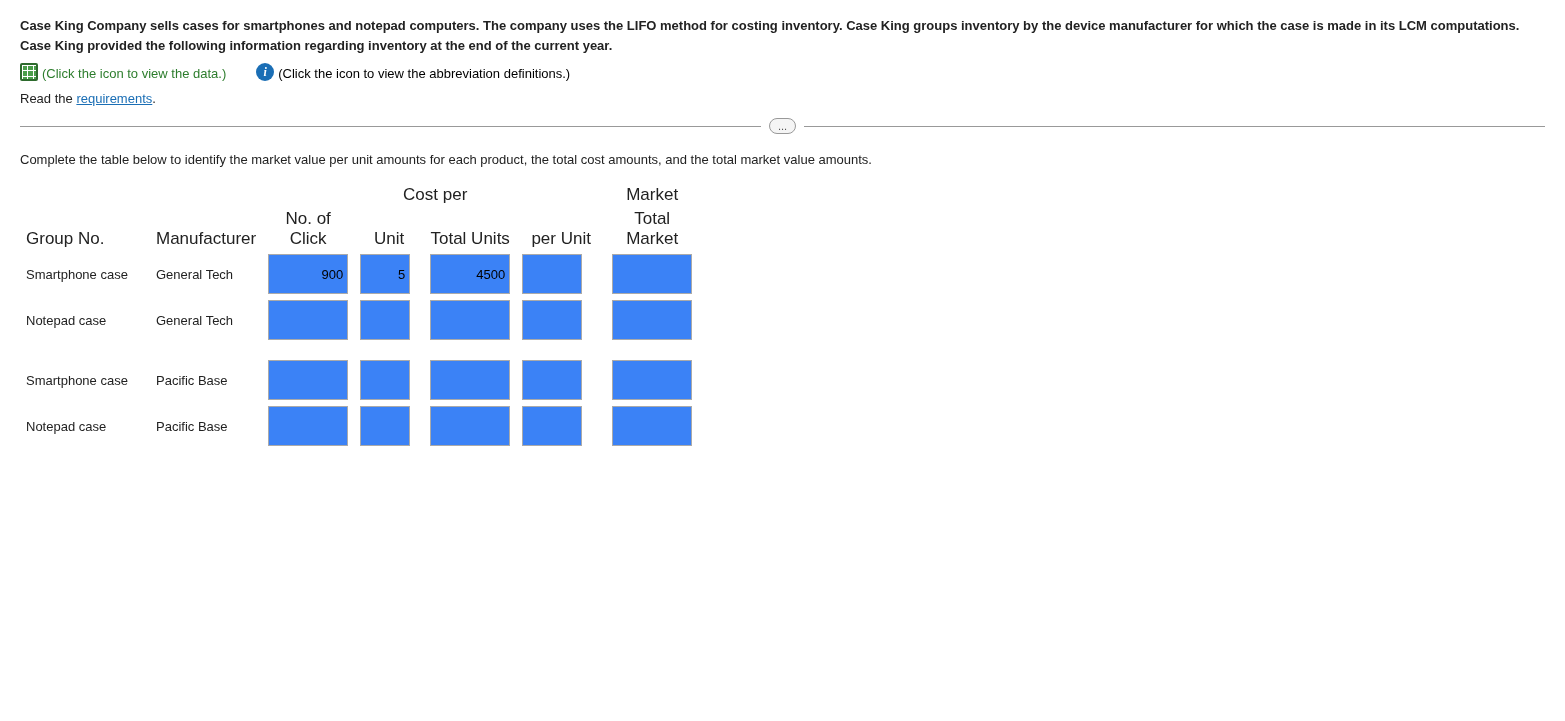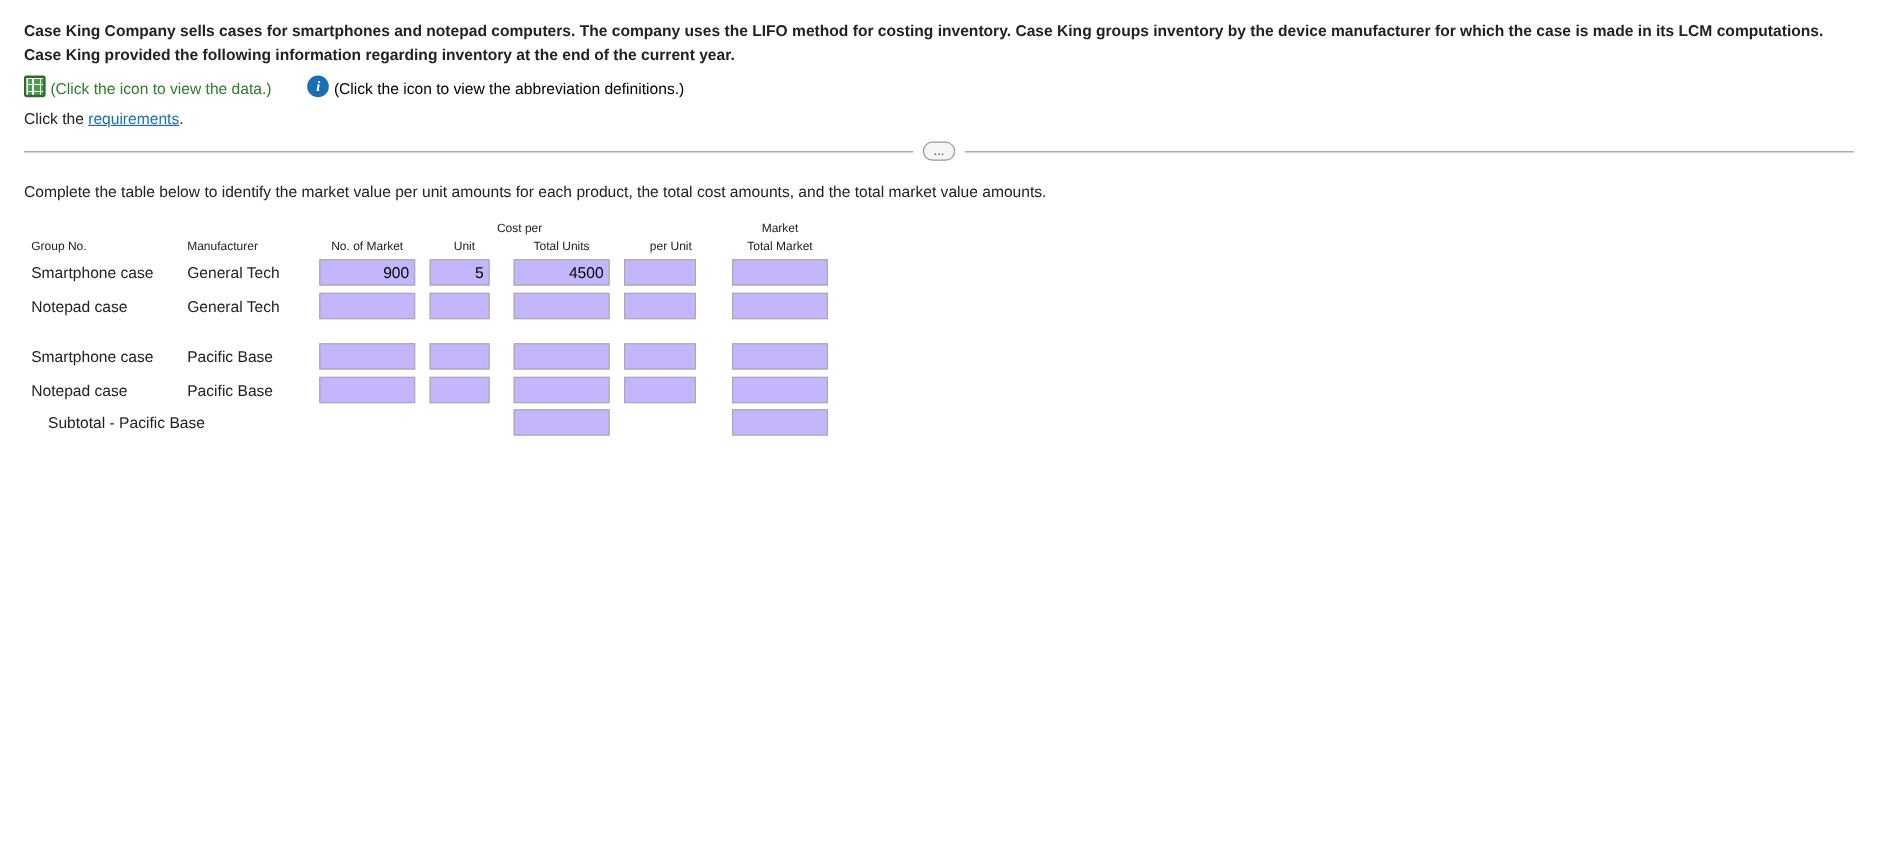--- a/index.html
+++ b/index.html
@@ -98,40 +98,40 @@
       font-size: 13px;
       margin-bottom: 16px;
       max-width: 1100px;
     }
     table {
       border-collapse: collapse;
       margin-top: 4px;
     }
     th {
       font-weight: normal;
-      font-size: 10px;
+      font-size: 17px;
       padding: 2px 6px;
       text-align: center;
       vertical-align: bottom;
     }
     th.left { text-align: left; }
     td {
       font-size: 13px;
       padding: 3px 6px;
       vertical-align: middle;
     }
     td.label { white-space: nowrap; }
     input[type="text"] {
       border: 1px solid #aaa;
       font-size: 13px;
-      padding: 1px 4px;
+      padding: 19px 4px;
       height: 22px;
       text-align: right;
       outline: none;
-      background: #c4b5fd;
+      background: #3b82f6;
     }
     input.wide { width: 80px; }
     input.medium { width: 60px; }
     input.narrow { width: 50px; }
     input.total-double {
       border-bottom: 3px double #222;
       border-top: 1px solid #aaa;
       border-left: 1px solid #aaa;
       border-right: 1px solid #aaa;
     }
@@ -162,21 +162,21 @@
     <span class="grid-icon"></span>
     <span>(Click the icon to view the data.)</span>
   </a>
   <a class="link-item" href="#" style="color:#1a6eb5;">
     <span class="info-icon">i</span>
     <span style="color:#000000;">(Click the icon to view the abbreviation definitions.)</span>
   </a>
 </div>
 
 <div class="read-line">
-  <span>Click the</span>
+  <span>Read the</span>
   <a href="#">requirements</a>.
 </div>
 
 <div class="divider-row">
   <div class="divider-line"></div>
   <button class="divider-btn">...</button>
   <div class="divider-line"></div>
 </div>
 
 <div class="instruction">Complete the table below to identify the market value per unit amounts for each product, the total cost amounts, and the total market value amounts.</div>
@@ -187,21 +187,21 @@
       <th class="left col-group-no"></th>
       <th class="left col-manufacturer"></th>
       <th class="col-units"></th>
       <th colspan="2" class="header-group-cost col-unit">Cost per</th>
       <th class="col-total-cost"></th>
       <th colspan="2" class="header-group-market">Market</th>
     </tr>
     <tr>
       <th class="left col-group-no">Group No.</th>
       <th class="left col-manufacturer">Manufacturer</th>
-      <th class="col-units">No. of Market</th>
+      <th class="col-units">No. of Click</th>
       <th class="col-unit">Unit</th>
       <th class="col-total-cost">Total Units</th>
       <th class="col-per-unit">per Unit</th>
       <th class="col-total-market">Total Market</th>
     </tr>
   </thead>
   <tbody>
 
     <tr>
       <td class="label col-group-no">Smartphone case</td>
@@ -281,31 +281,19 @@
         <input type="text" class="wide" value="" style="">
       </td>
       <td>
         <input type="text" class="medium" value="" style="">
       </td>
       <td>
         <input type="text" class="wide" value="" style="">
       </td>
     </tr>
 
-    <tr class="subtotal-row">
-      <td colspan="2" class="label" style="padding-left: 20px;">Subtotal - Pacific Base</td>
-      <td></td>
-      <td></td>
-      <td>
-        <input type="text" class="wide" value="" style="">
-      </td>
-      <td></td>
-      <td>
-        <input type="text" class="wide" value="" style="">
-      </td>
-    </tr>
 
     <tr class="group-spacer">
         <td colspan="7"></td>
       </tr>
 
   </tbody>
 </table>
 
 </body></html>

